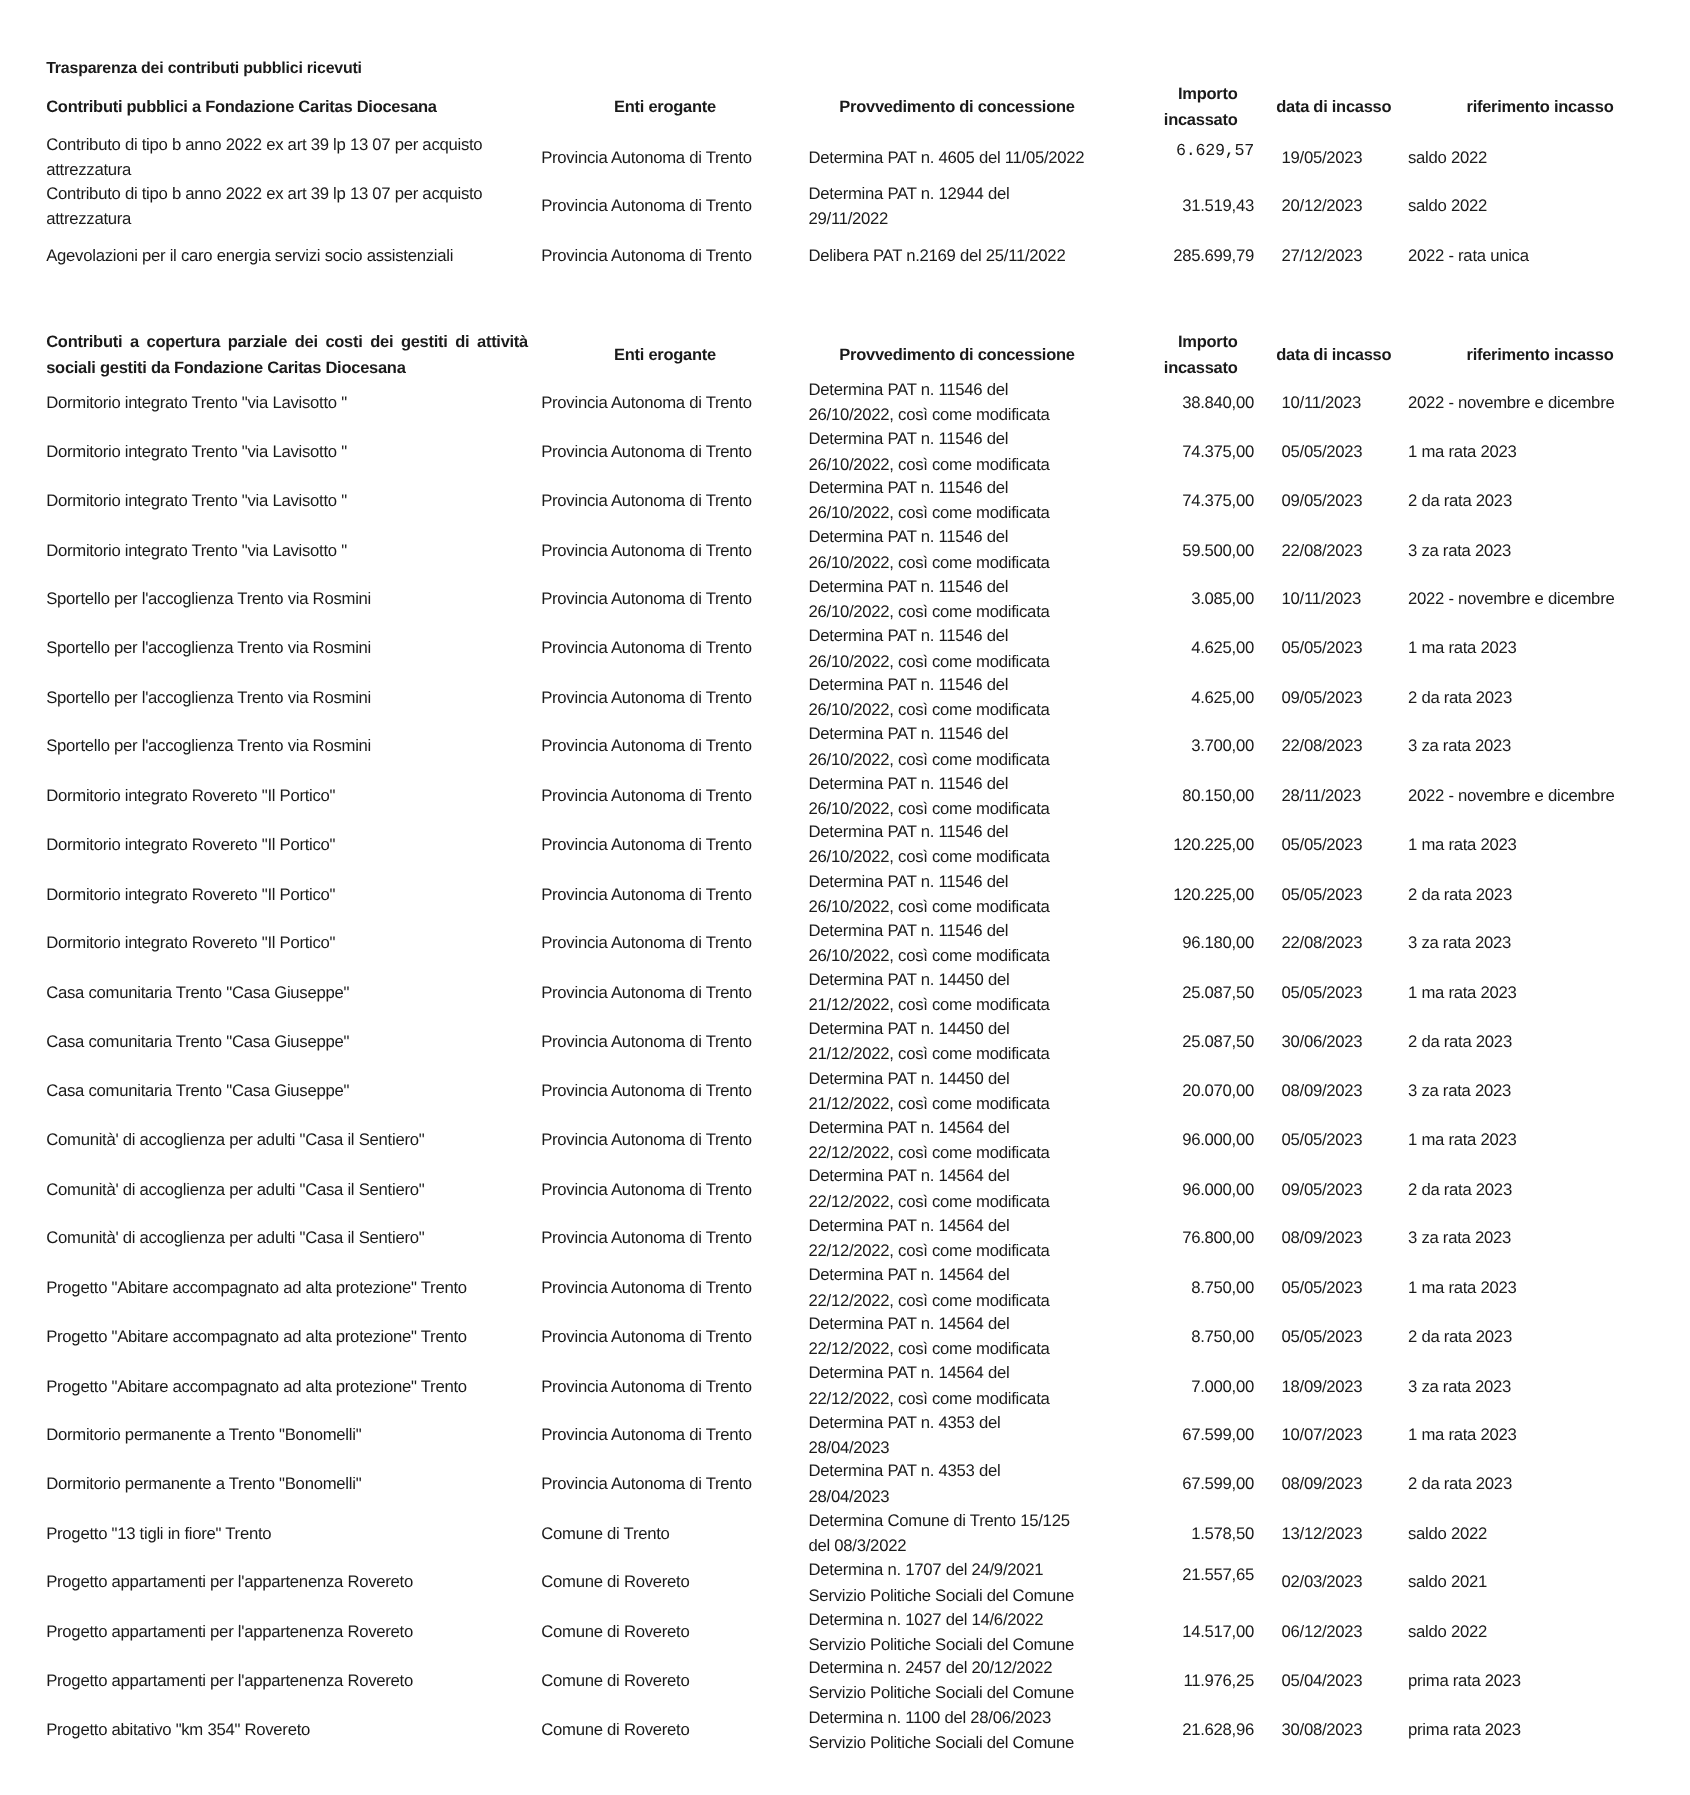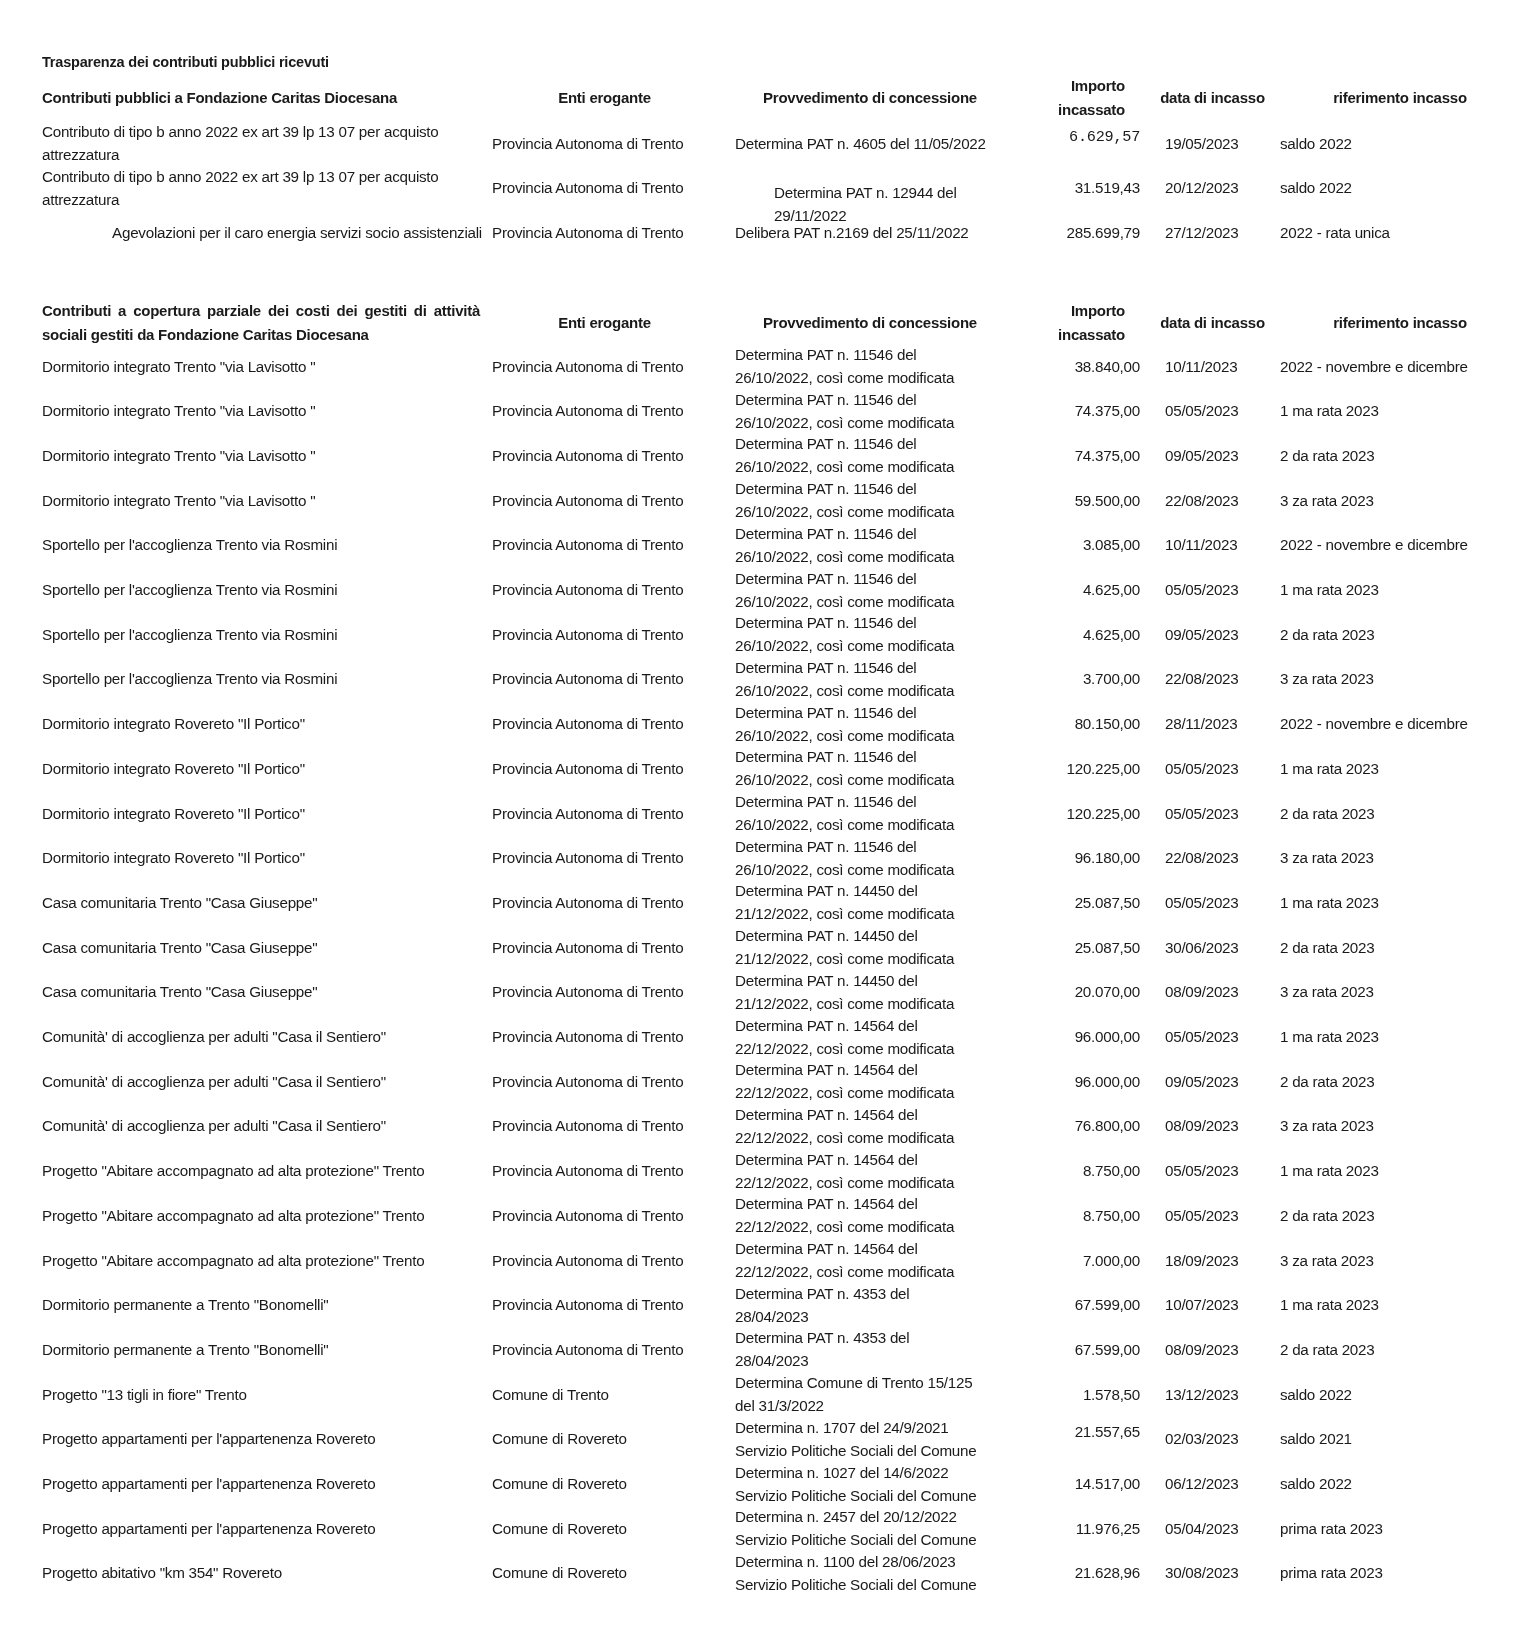--- a/index.html
+++ b/index.html
@@ -57,30 +57,30 @@
         <div class="cell c3" style="top: 11.5px;">
           <span class="line">Determina PAT n. 4605 del 11/05/2022</span>
         </div>
         <div class="cell c4" style="top: 6px; font-family: Liberation Mono, monospace;">6.629,57</div>
         <div class="cell c5" style="top: 11.5px;">19/05/2023</div>
         <div class="cell c6" style="top: 11.5px;">saldo 2022</div>
       </div>
       <div class="row" style="top: 164.7px; height: 46px;">
         <div class="cell c1" style="top: 0px;">Contributo di tipo b anno 2022 ex art 39 lp 13 07 per acquisto attrezzatura</div>
         <div class="cell c2" style="top: 11.5px;">Provincia Autonoma di Trento</div>
-        <div class="cell c3" style="top: 16px; margin-left: 39px;">
+        <div class="cell c3" style="top: 0px;">
           <span class="line">Determina PAT n. 12944 del</span>
           <span class="line">29/11/2022</span>
         </div>
         <div class="cell c4" style="top: 11.5px;">31.519,43</div>
         <div class="cell c5" style="top: 11.5px;">20/12/2023</div>
         <div class="cell c6" style="top: 11.5px;">saldo 2022</div>
       </div>
       <div class="row" style="top: 209.4px; height: 46px;">
-        <div class="cell c1" style="top: 11.5px; text-align: right;">Agevolazioni per il caro energia servizi socio assistenziali</div>
+        <div class="cell c1" style="top: 11.5px;">Agevolazioni per il caro energia servizi socio assistenziali</div>
         <div class="cell c2" style="top: 11.5px;">Provincia Autonoma di Trento</div>
         <div class="cell c3" style="top: 11.5px;">
           <span class="line">Delibera PAT n.2169 del 25/11/2022</span>
         </div>
         <div class="cell c4" style="top: 11.5px;">285.699,79</div>
         <div class="cell c5" style="top: 11.5px;">27/12/2023</div>
         <div class="cell c6" style="top: 11.5px;">2022 - rata unica</div>
       </div>
     </div>
 </div>
@@ -349,21 +349,21 @@
         </div>
         <div class="cell c4" style="top: 11.5px;">67.599,00</div>
         <div class="cell c5" style="top: 11.5px;">08/09/2023</div>
         <div class="cell c6" style="top: 11.5px;">2 da rata 2023</div>
       </div>
       <div class="row" style="top: 1371.1px; height: 46px;">
         <div class="cell c1" style="top: 11.5px;">Progetto "13 tigli in fiore" Trento</div>
         <div class="cell c2" style="top: 11.5px;">Comune di Trento</div>
         <div class="cell c3" style="top: 0px;">
           <span class="line">Determina Comune di Trento 15/125</span>
-          <span class="line">del 31/3/2022</span>
+          <span class="line">del 08/3/2022</span>
         </div>
         <div class="cell c4" style="top: 11.5px;">1.578,50</div>
         <div class="cell c5" style="top: 11.5px;">13/12/2023</div>
         <div class="cell c6" style="top: 11.5px;">saldo 2022</div>
       </div>
       <div class="row" style="top: 1415.8px; height: 46px;">
         <div class="cell c1" style="top: 11.5px;">Progetto appartamenti per l'appartenenza Rovereto</div>
         <div class="cell c2" style="top: 11.5px;">Comune di Rovereto</div>
         <div class="cell c3" style="top: 0px;">
           <span class="line">Determina n. 1707 del 24/9/2021</span>

